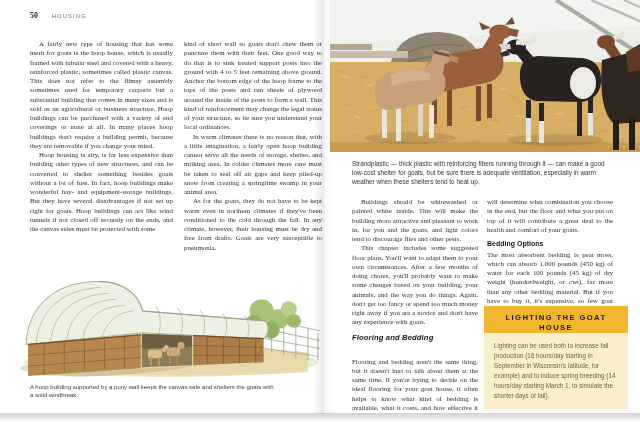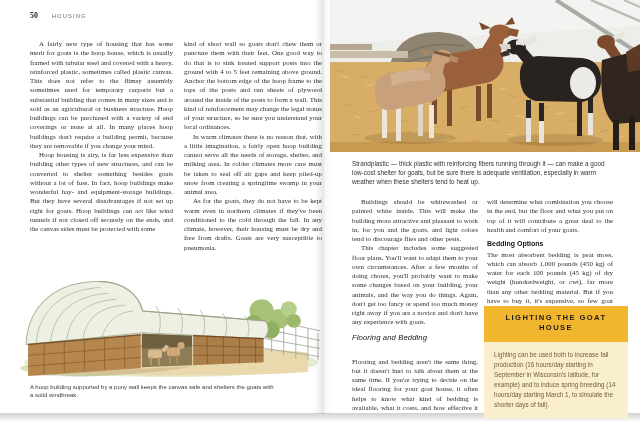--- a/index.html
+++ b/index.html
@@ -25,37 +25,37 @@
   .pagenum { font-family:Liberation Serif, serif; font-weight:bold; font-size:7.8px; color:#1a1a1a; }
   .headword { font-family:"Liberation Sans", sans-serif; font-size:5.8px; letter-spacing:1.1px; color:#6e6e6e; margin-left:14px; }
   
   .body-text p { font-size:6.9px; line-height:9.25px; text-align:justify; color:#2d2d2d; }
   .body-text p.ind { text-indent:9px; }
   .cols-left { position:absolute; left:30px; top:39px; width:292px; height:213px; display:flex; gap:11px; overflow:hidden; }
   .col { overflow:hidden; }
   .col-l1 { width:143px; } .col-l2 { width:138px; }
   .cols-right { position:absolute; left:30px; top:197px; width:262px; height:216px; display:flex; gap:9px; overflow:hidden; }
   .col-r { width:126px; }
-  h3.section { font-family:"Liberation Sans", sans-serif; font-weight:normal; font-style:italic; font-size:7.7px; margin:6px 0 15px; color:#161616; letter-spacing:0.1px; }
+  h3.section { font-family:"Liberation Sans", sans-serif; font-weight:bold; font-style:italic; font-size:7.7px; margin:6px 0 15px; color:#161616; letter-spacing:0.1px; }
   h4.sub { font-family:"Liberation Sans", sans-serif; font-weight:bold; font-size:7px; margin:6px 0 2.5px; color:#161616; }
   
   .illo { position:absolute; left:20px; top:250px; width:302px; height:130px; }
   .illo svg { width:100%; height:100%; display:block; }
   .photo { position:absolute; left:8px; top:0; width:310px; height:152px; overflow:hidden; }
   .photo svg { width:100%; height:100%; display:block; }
   .caption {
     font-family:"Liberation Sans", sans-serif; color:#3a3a3a;
   }
   .caption-left { position:absolute; left:30px; top:383px; width:248px; font-size:6px; line-height:8.2px; }
   .caption-photo { position:absolute; left:30px; top:160px; width:258px; font-size:6.4px; line-height:8.8px; color:#333; }
   
   .sidebar-box { position:absolute; left:162px; top:306px; width:144px; font-family:"Liberation Sans", sans-serif; z-index:2; }
   .sidebar-box .hd {
     background:#F1B52E; color:#221d10; font-weight:bold; font-size:7.6px;
-    letter-spacing:1.4px; text-align:center; padding:7px 9px 9px; line-height:10px;
+    letter-spacing:1.4px; text-align:center; padding:7px 9px 0; line-height:10px;
   }
   .sidebar-box .bd {
     background:#FAEFCD; color:#70603c; font-size:6.3px; line-height:9.9px;
     padding:8px 10px 9px;
   }
 </style>
 </head>
 <body>
 
 <div class="spread">

